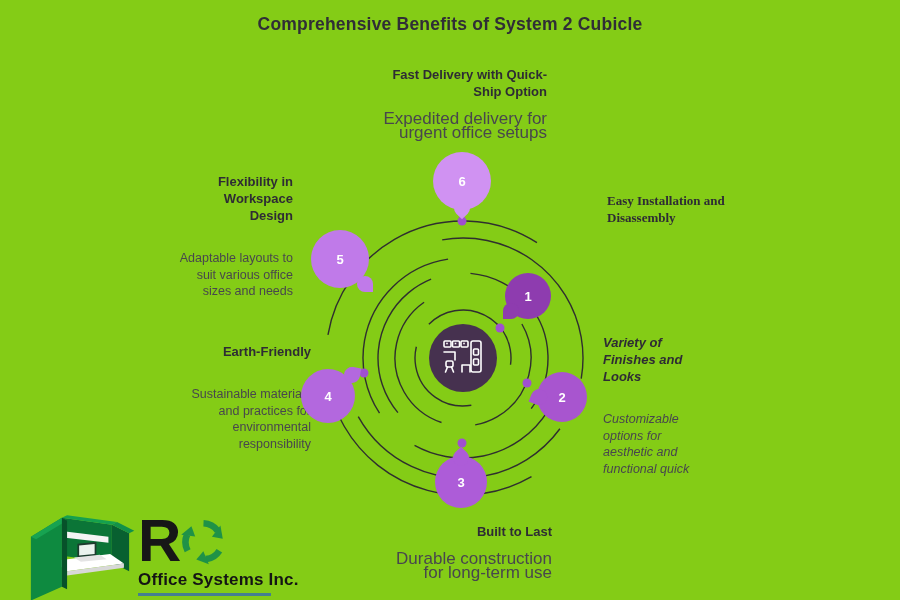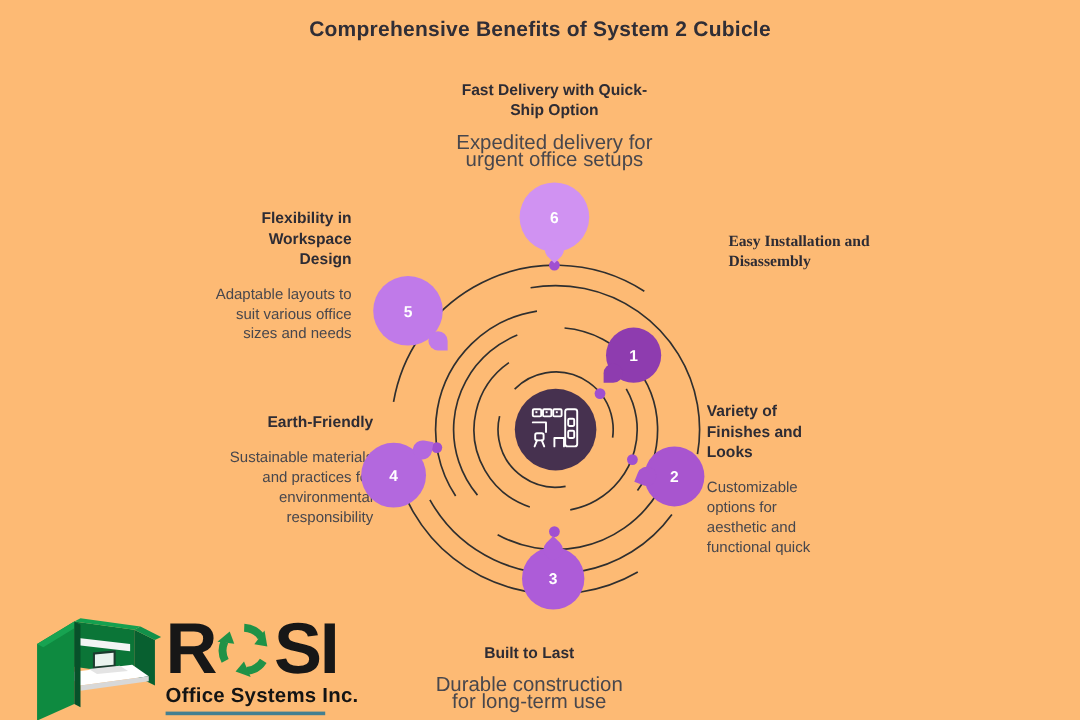--- a/index.html
+++ b/index.html
@@ -1,17 +1,17 @@
 <!DOCTYPE html>
 <html><head>
 <meta charset="utf-8">
 <style>
   html,body{margin:0;padding:0;background:#fff;}
   .canvas{
-    position:relative;width:900px;height:600px;background:#fdba74;overflow:hidden;
+    position:relative;width:900px;height:600px;background:#84cc16;overflow:hidden;
     font-family:"Liberation Sans","DejaVu Sans",sans-serif;
   }
   .page-title{
     position:absolute;top:14px;left:0;width:100%;text-align:center;
     font-size:17.5px;font-weight:bold;color:#302e36;margin:0;letter-spacing:.2px;
   }
   .diagram-svg{position:absolute;left:0;top:0;width:900px;height:600px;}
   
   .balloon{
     position:absolute;border-radius:50%;display:flex;align-items:center;justify-content:center;
@@ -31,29 +31,29 @@
   .b4{left:301px;top:369px;width:54px;height:54px;}
   .b4::after{right:-5px;top:-2px;transform:rotate(190deg);}
   .b5{left:311px;top:230px;width:58px;height:58px;}
   .b5::after{right:-4px;bottom:-4px;transform:rotate(-90deg);}
   .b6{left:433px;top:152px;width:58px;height:58px;}
   .b6::after{left:calc(50% - 8px);bottom:-6px;transform:rotate(-45deg);}
   
   .tb{position:absolute;z-index:2;}
   .tb h3{margin:0;font-size:13px;line-height:17px;color:#2e2c34;font-weight:bold;}
   .tb p{margin:12px 0 0 0;color:#48474d;}
-  .tb.center{text-align:center;}
+  .tb.center{text-align:right;}
   .tb.left{text-align:left;}
   .tb.right{text-align:right;}
   .tb-top{left:377px;top:66px;width:170px;}
   .tb-top p,.tb-bottom p{font-size:17px;line-height:13.5px;}
   .tb-r1{left:607px;top:192px;width:125px;font-family:Liberation Serif, serif;}
-  .tb-r1 p,.tb-r2 p,.tb-l1 p,.tb-l2 p{font-size:12.5px;line-height:16.5px;margin-top:13px;}
-  .tb-r2{left:589px;top:334px;width:110px;}
-  .tb-bottom{left:356px;top:523px;width:170px;margin-top:12px;}
+  .tb-r1 p,.tb-r2 p,.tb-l1 p,.tb-l2 p{font-size:12.5px;line-height:16.5px;margin-top:26px;}
+  .tb-r2{left:603px;top:334px;width:110px;font-style:italic;}
+  .tb-bottom{left:382px;top:523px;width:170px;}
   .tb-l1{left:191px;top:343px;width:120px;}
   .tb-l2{left:168px;top:173px;width:125px;}
   
   .logo{position:absolute;left:24px;bottom:0;display:flex;align-items:flex-end;z-index:4;}
   .cubicle{width:112px;height:92px;margin-right:2px;}
   .logo-text{display:flex;flex-direction:column;align-items:flex-start;padding-bottom:4px;}
   .brand{display:flex;align-items:center;height:52px;}
   .brand span{font-size:60px;font-weight:bold;color:#171717;letter-spacing:-2px;line-height:52px;}
   .recycle{width:47px;height:47px;margin:0 1px;}
   .subtitle{font-size:17px;font-weight:bold;color:#141414;margin-top:3px;letter-spacing:.2px;}
@@ -164,20 +164,19 @@
       <div class="brand">
         <span>R</span>
         <svg class="recycle" viewBox="0 0 100 100">
           <g id="rc" fill="none">
             <path d="M 50 11 A 39 39 0 0 1 80 27" stroke="#1f9247" stroke-width="14"></path>
             <polygon points="91,44 68,40 86,16" fill="#1f9247"></polygon>
           </g>
           <use href="#rc" transform="rotate(120 50 50)"></use>
           <use href="#rc" transform="rotate(240 50 50)"></use>
         </svg>
-        <span>SI</span>
       </div>
       <div class="subtitle">Office Systems Inc.</div>
       <div class="underline-bar" style="background-color: rgb(68, 127, 144);"></div>
     </div>
   </div>
 
 </div>
 
 </body></html>

